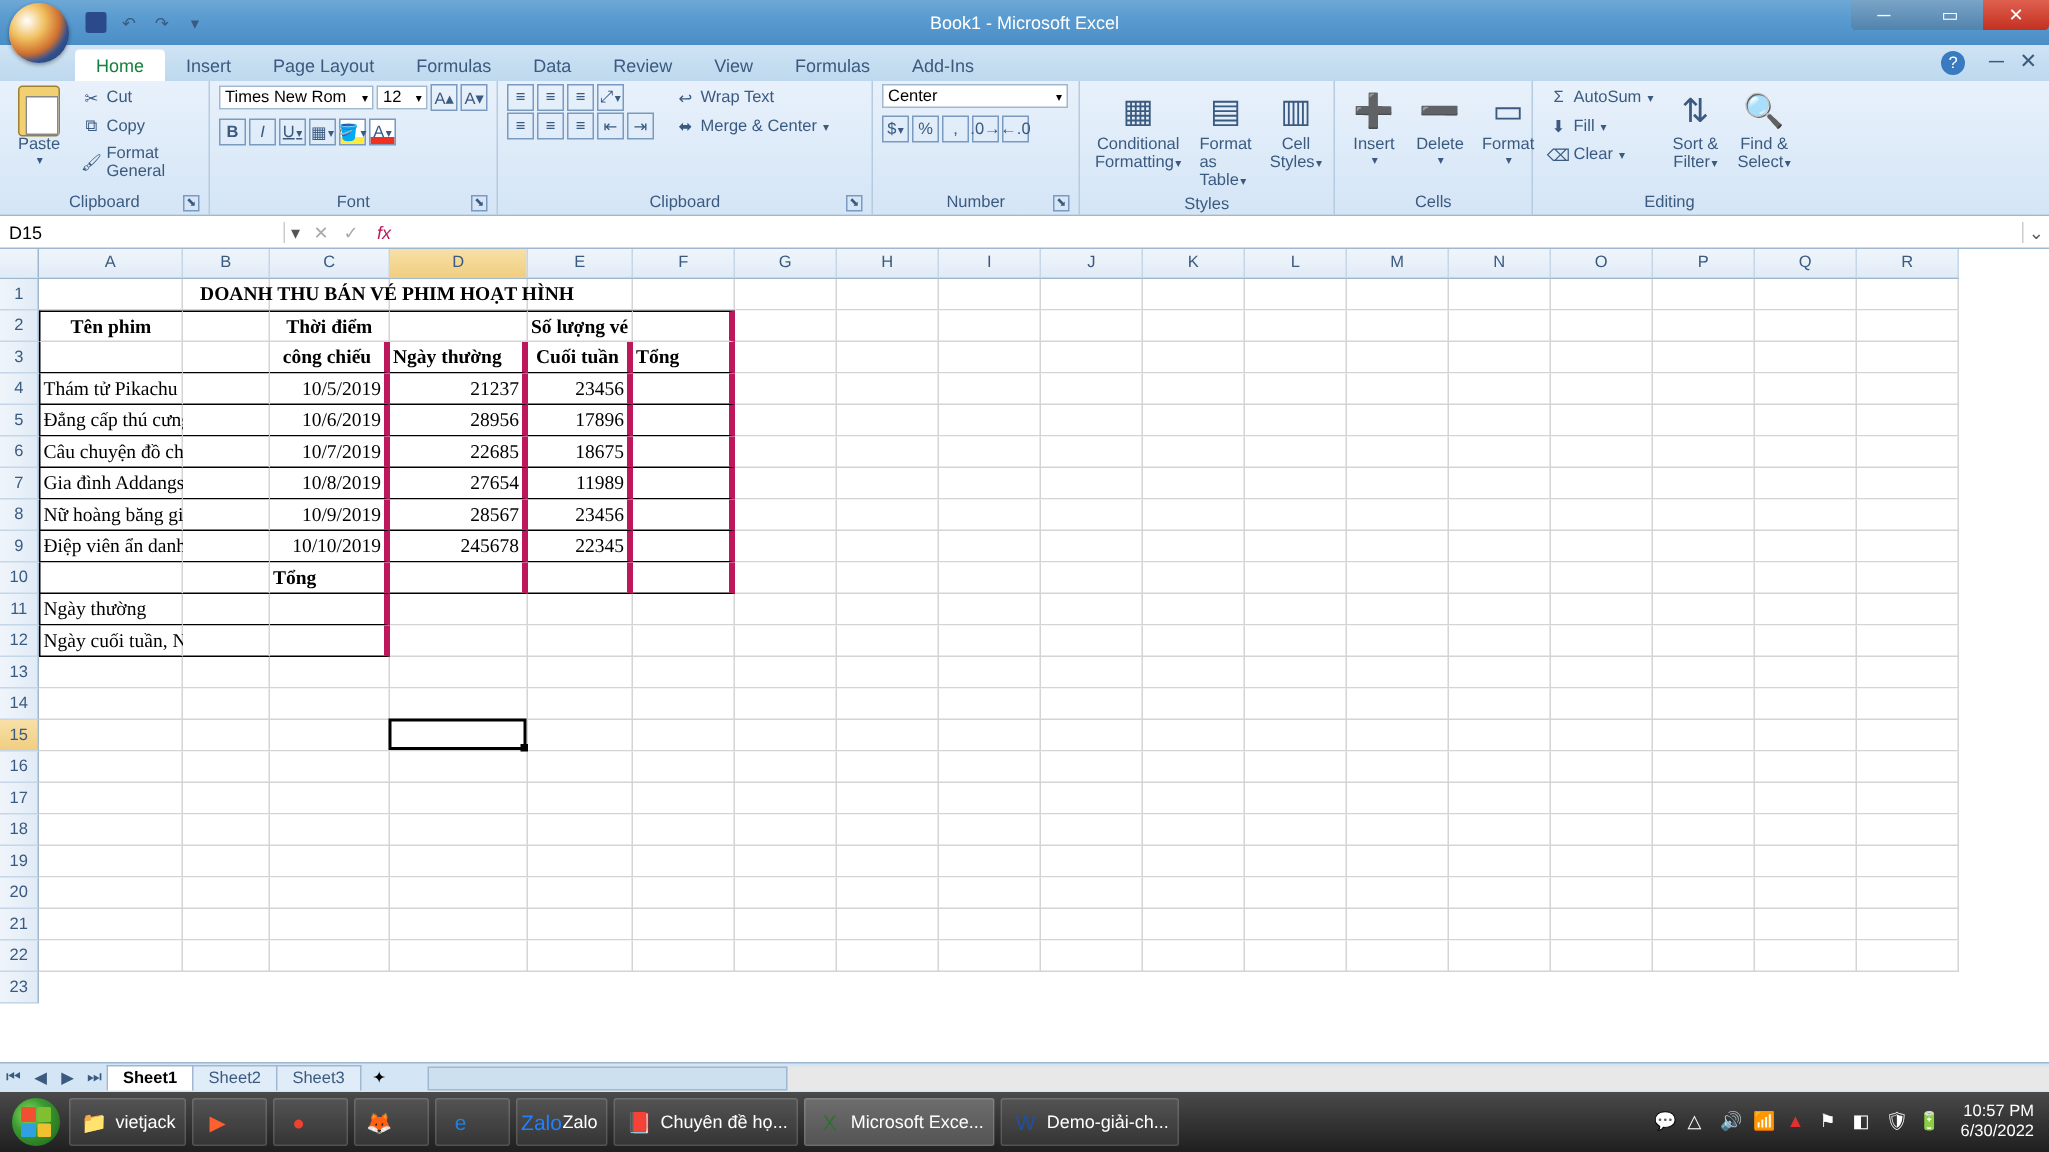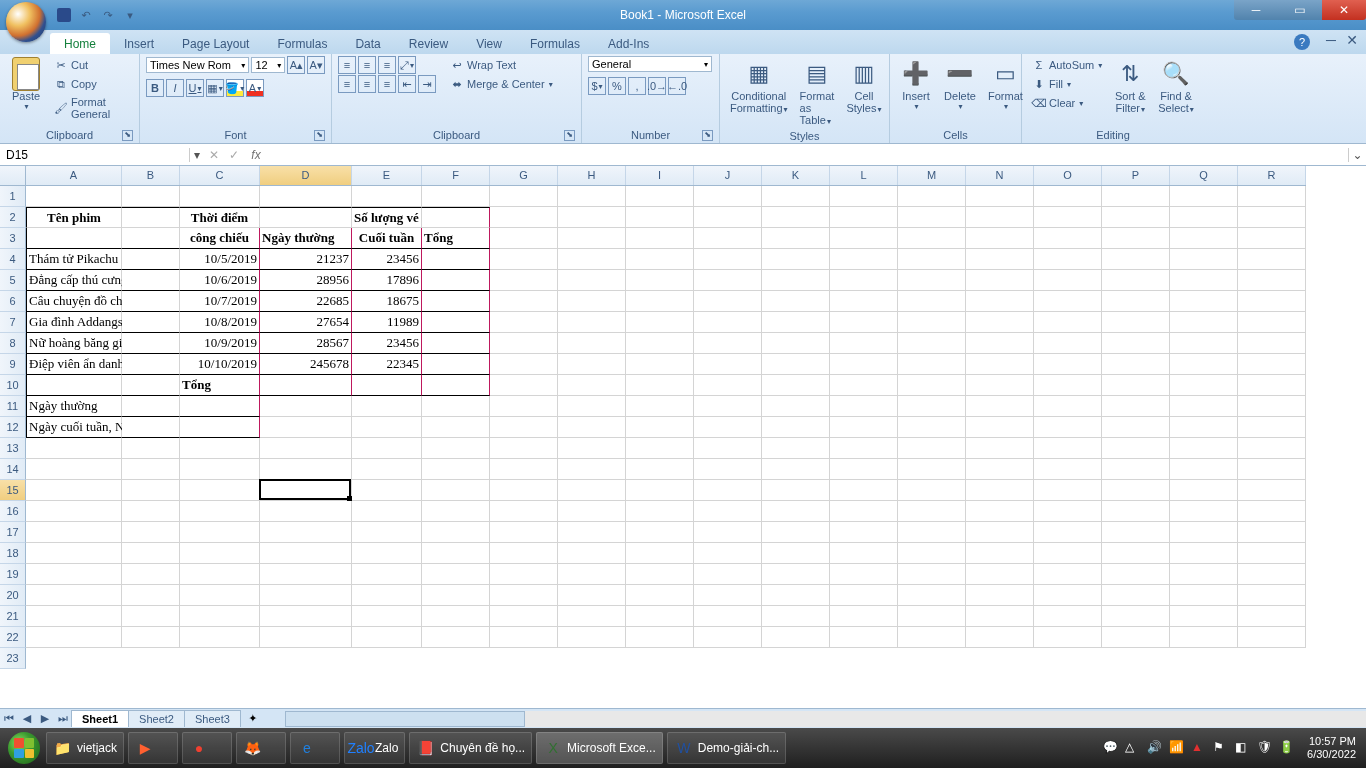--- a/index.html
+++ b/index.html
@@ -45,38 +45,38 @@
 
 
 .paste-ico { width: 28px; height: 34px; background: #f0d070; border: 1px solid #a08030; position: relative; border-radius: 3px; }
 .paste-ico::after { content:""; position: absolute; left: 4px; top: 6px; width: 20px; height: 24px; background: #fff; border: 1px solid #888; }
 
 
 .formula-bar { height: 22px; border-bottom: 1px solid #9fb8d0; display: flex; align-items: center; font-size: 12px; background: #fff; }
 .name-box { width: 190px; border-right: 1px solid #ccc; padding: 0 6px; display: flex; align-items: center; }
 .name-box-dd { width: 14px; text-align: center; cursor: pointer; color: #555; }
 .fx-cancel,.fx-enter { width: 20px; text-align: center; color: #aaa; }
-.fx-label { width: 24px; text-align: center; font-style: italic; color: #737373; cursor: pointer; }
+.fx-label { width: 24px; text-align: center; font-style: italic; color: #be185d; cursor: pointer; }
 .formula-input { flex: 1; border: none; padding: 0 4px; font-size: 12px; outline: none; }
 .formula-expand { width: 18px; text-align: center; cursor: pointer; color: #555; border-left: 1px solid #ccc; }
 
 
 .grid-wrap { position: absolute; top: 166px; left: 0; right: 0; bottom: 60px; overflow: hidden; }
 .col-headers { position: absolute; left: 0; top: 0; height: 20px; display: flex; background: linear-gradient(#f0f5fb,#e0ebf6); border-bottom: 1px solid #9fb8d0; font-size: 11px; }
 .corner { width: 26px; border-right: 1px solid #9fb8d0; background: linear-gradient(#f0f5fb,#e0ebf6); cursor: pointer; }
 .ch { border-right: 1px solid #c5d6e8; text-align: center; line-height: 19px; color: #3b5a80; cursor: pointer; }
 .ch.sel { background: linear-gradient(#f8e0a8,#f0ce80); }
 .row-headers { position: absolute; left: 0; top: 20px; width: 26px; background: linear-gradient(90deg,#f0f5fb,#e0ebf6); }
 .rh { height: 21px; border-bottom: 1px solid #c5d6e8; border-right: 1px solid #9fb8d0; text-align: center; font-size: 11px; line-height: 20px; color: #3b5a80; cursor: pointer; }
 .rh.sel { background: linear-gradient(#f8e0a8,#f0ce80); }
 .cells { position: absolute; left: 26px; top: 20px; }
 .cell-row { display: flex; height: 21px; }
 .cell { border-right: 1px solid #d4d4d4; border-bottom: 1px solid #d4d4d4; font-size: 13px; font-family: "Times New Roman", serif; padding: 0 2px; line-height: 20px; white-space: nowrap; overflow: visible; position: relative; cursor: cell; background: #fff; }
 .cell.bb { border-bottom: 1px solid #000; }
-.cell.br { border-right: 1px solid #be185d; }
+.cell.br { border-right: 4px solid #be185d; }
 .cell.bl { border-left: 1px solid #000; }
 .cell.bt { border-top: 1px solid #000; }
 .bold { font-weight: bold; }
 .center { text-align: center; }
 .right { text-align: right; }
 .active-cell { position: absolute; border: 2px solid #000; pointer-events: none; }
 .active-cell::after { content:""; position: absolute; right:-3px; bottom:-3px; width:5px; height:5px; background:#000; }
 
 
 .sheet-bar { position: absolute; bottom: 40px; left: 0; right: 0; height: 20px; background: #d4e5f5; display: flex; align-items: center; font-size: 11px; border-top: 1px solid #9fb8d0; }
@@ -232,21 +232,21 @@
           </div>
       </div>
     </div>
     <div class="group-label"><span>Clipboard</span><span class="launcher">⬊</span></div>
   </div>
 
   <div class="group" style="width:138px">
     <div class="group-body">
       <div class="stack" style="width:100%">
         <div class="combo" style="width:124px">
-            <span>General</span>
+            <span>Center</span>
             <span class="dd">▾</span>
           </div>
         <div class="row" style="margin-top:4px">
           <div class="icon-sq">$<span class="dd">▾</span></div>
           <div class="icon-sq">%</div>
           <div class="icon-sq">,</div>
           <div class="icon-sq">.0→</div>
           <div class="icon-sq">←.0</div>
         </div>
       </div>
@@ -823,20 +823,21 @@
         <div class="cell" style="width: 68px;"></div>
         <div class="cell" style="width: 68px;"></div>
         <div class="cell" style="width: 68px;"></div>
         <div class="cell" style="width: 68px;"></div>
         <div class="cell" style="width: 68px;"></div>
         <div class="cell" style="width: 68px;"></div>
         <div class="cell" style="width: 68px;"></div>
         <div class="cell" style="width: 68px;"></div>
         <div class="cell" style="width: 68px;"></div>
       </div>
+      <div style="position: absolute; left: 0px; top: 0px; width: 464px; height: 21px; line-height: 20px; text-align: center; font-weight: bold; font-family: &quot;Times New Roman&quot;, serif; font-size: 13px; pointer-events: none;">DOANH THU BÁN VÉ PHIM HOẠT HÌNH</div>
     </div>
   <div class="active-cell" id="active-cell" style="left: 259px; top: 313px; width: 92px; height: 21px;"></div>
 </div>
 
 <div class="sheet-bar">
   <div class="sheet-nav">
     <div class="sheet-nav-btn">⏮</div>
     <div class="sheet-nav-btn">◀</div>
     <div class="sheet-nav-btn">▶</div>
     <div class="sheet-nav-btn">⏭</div>

